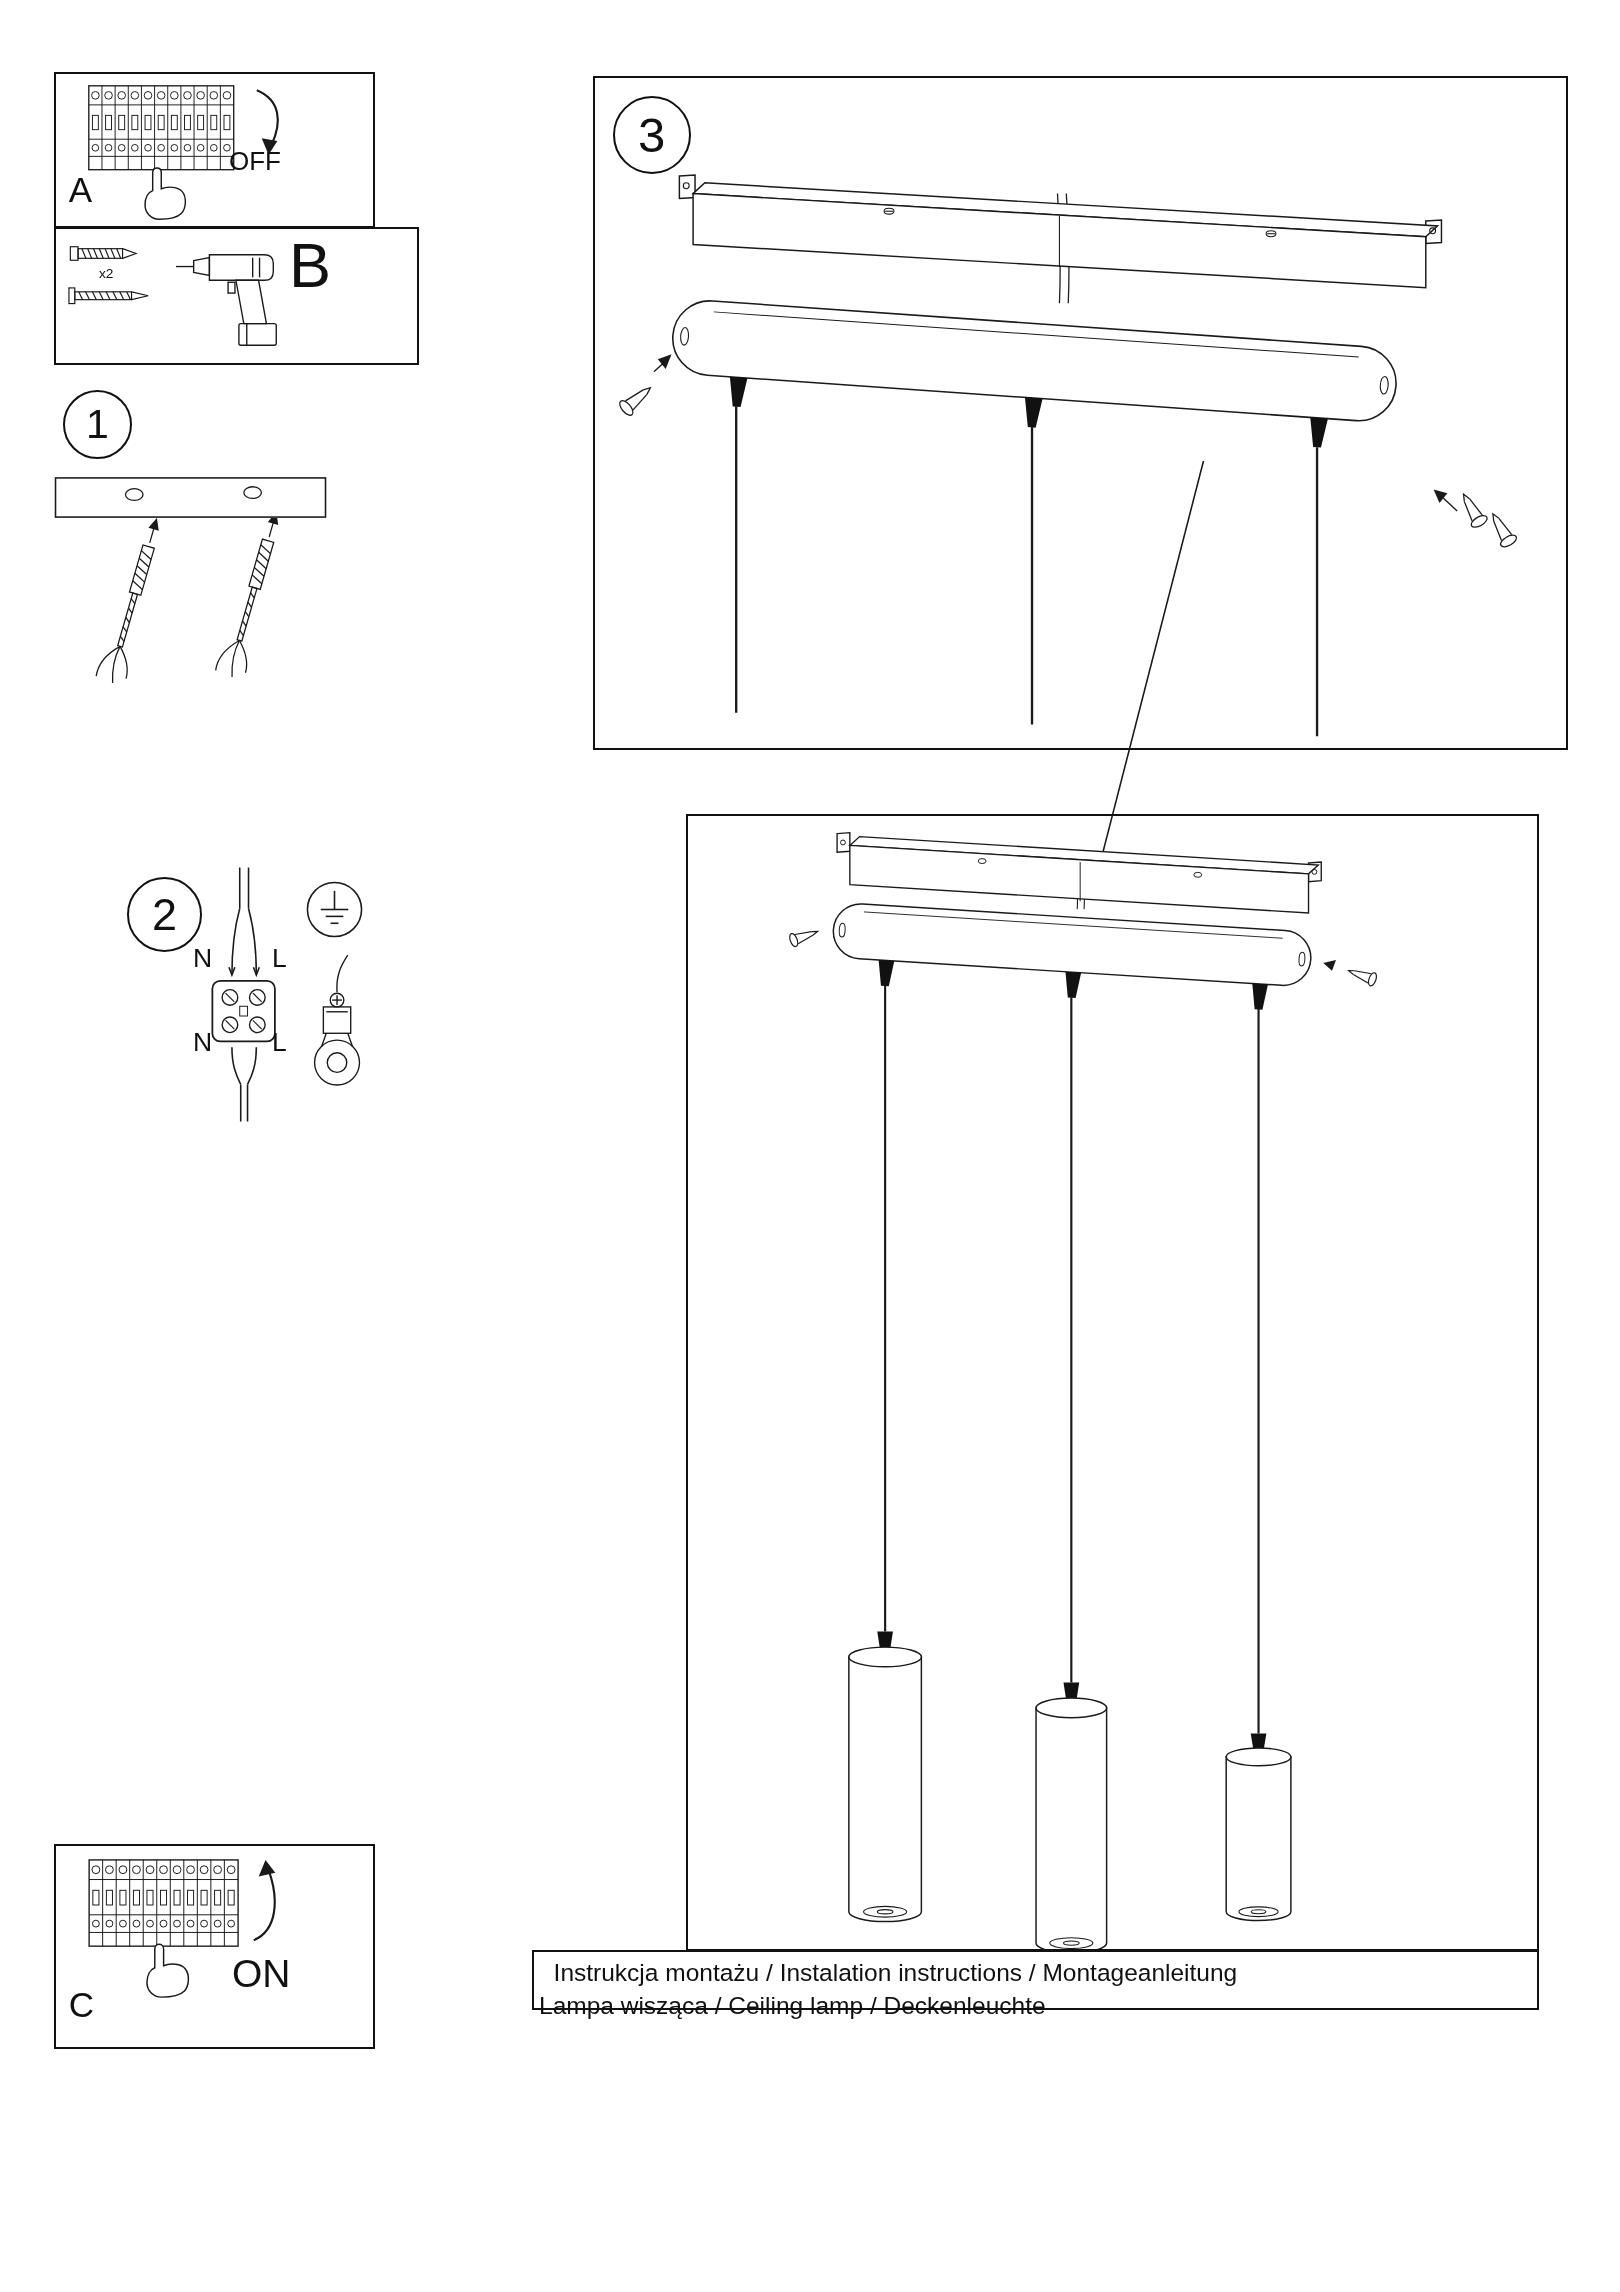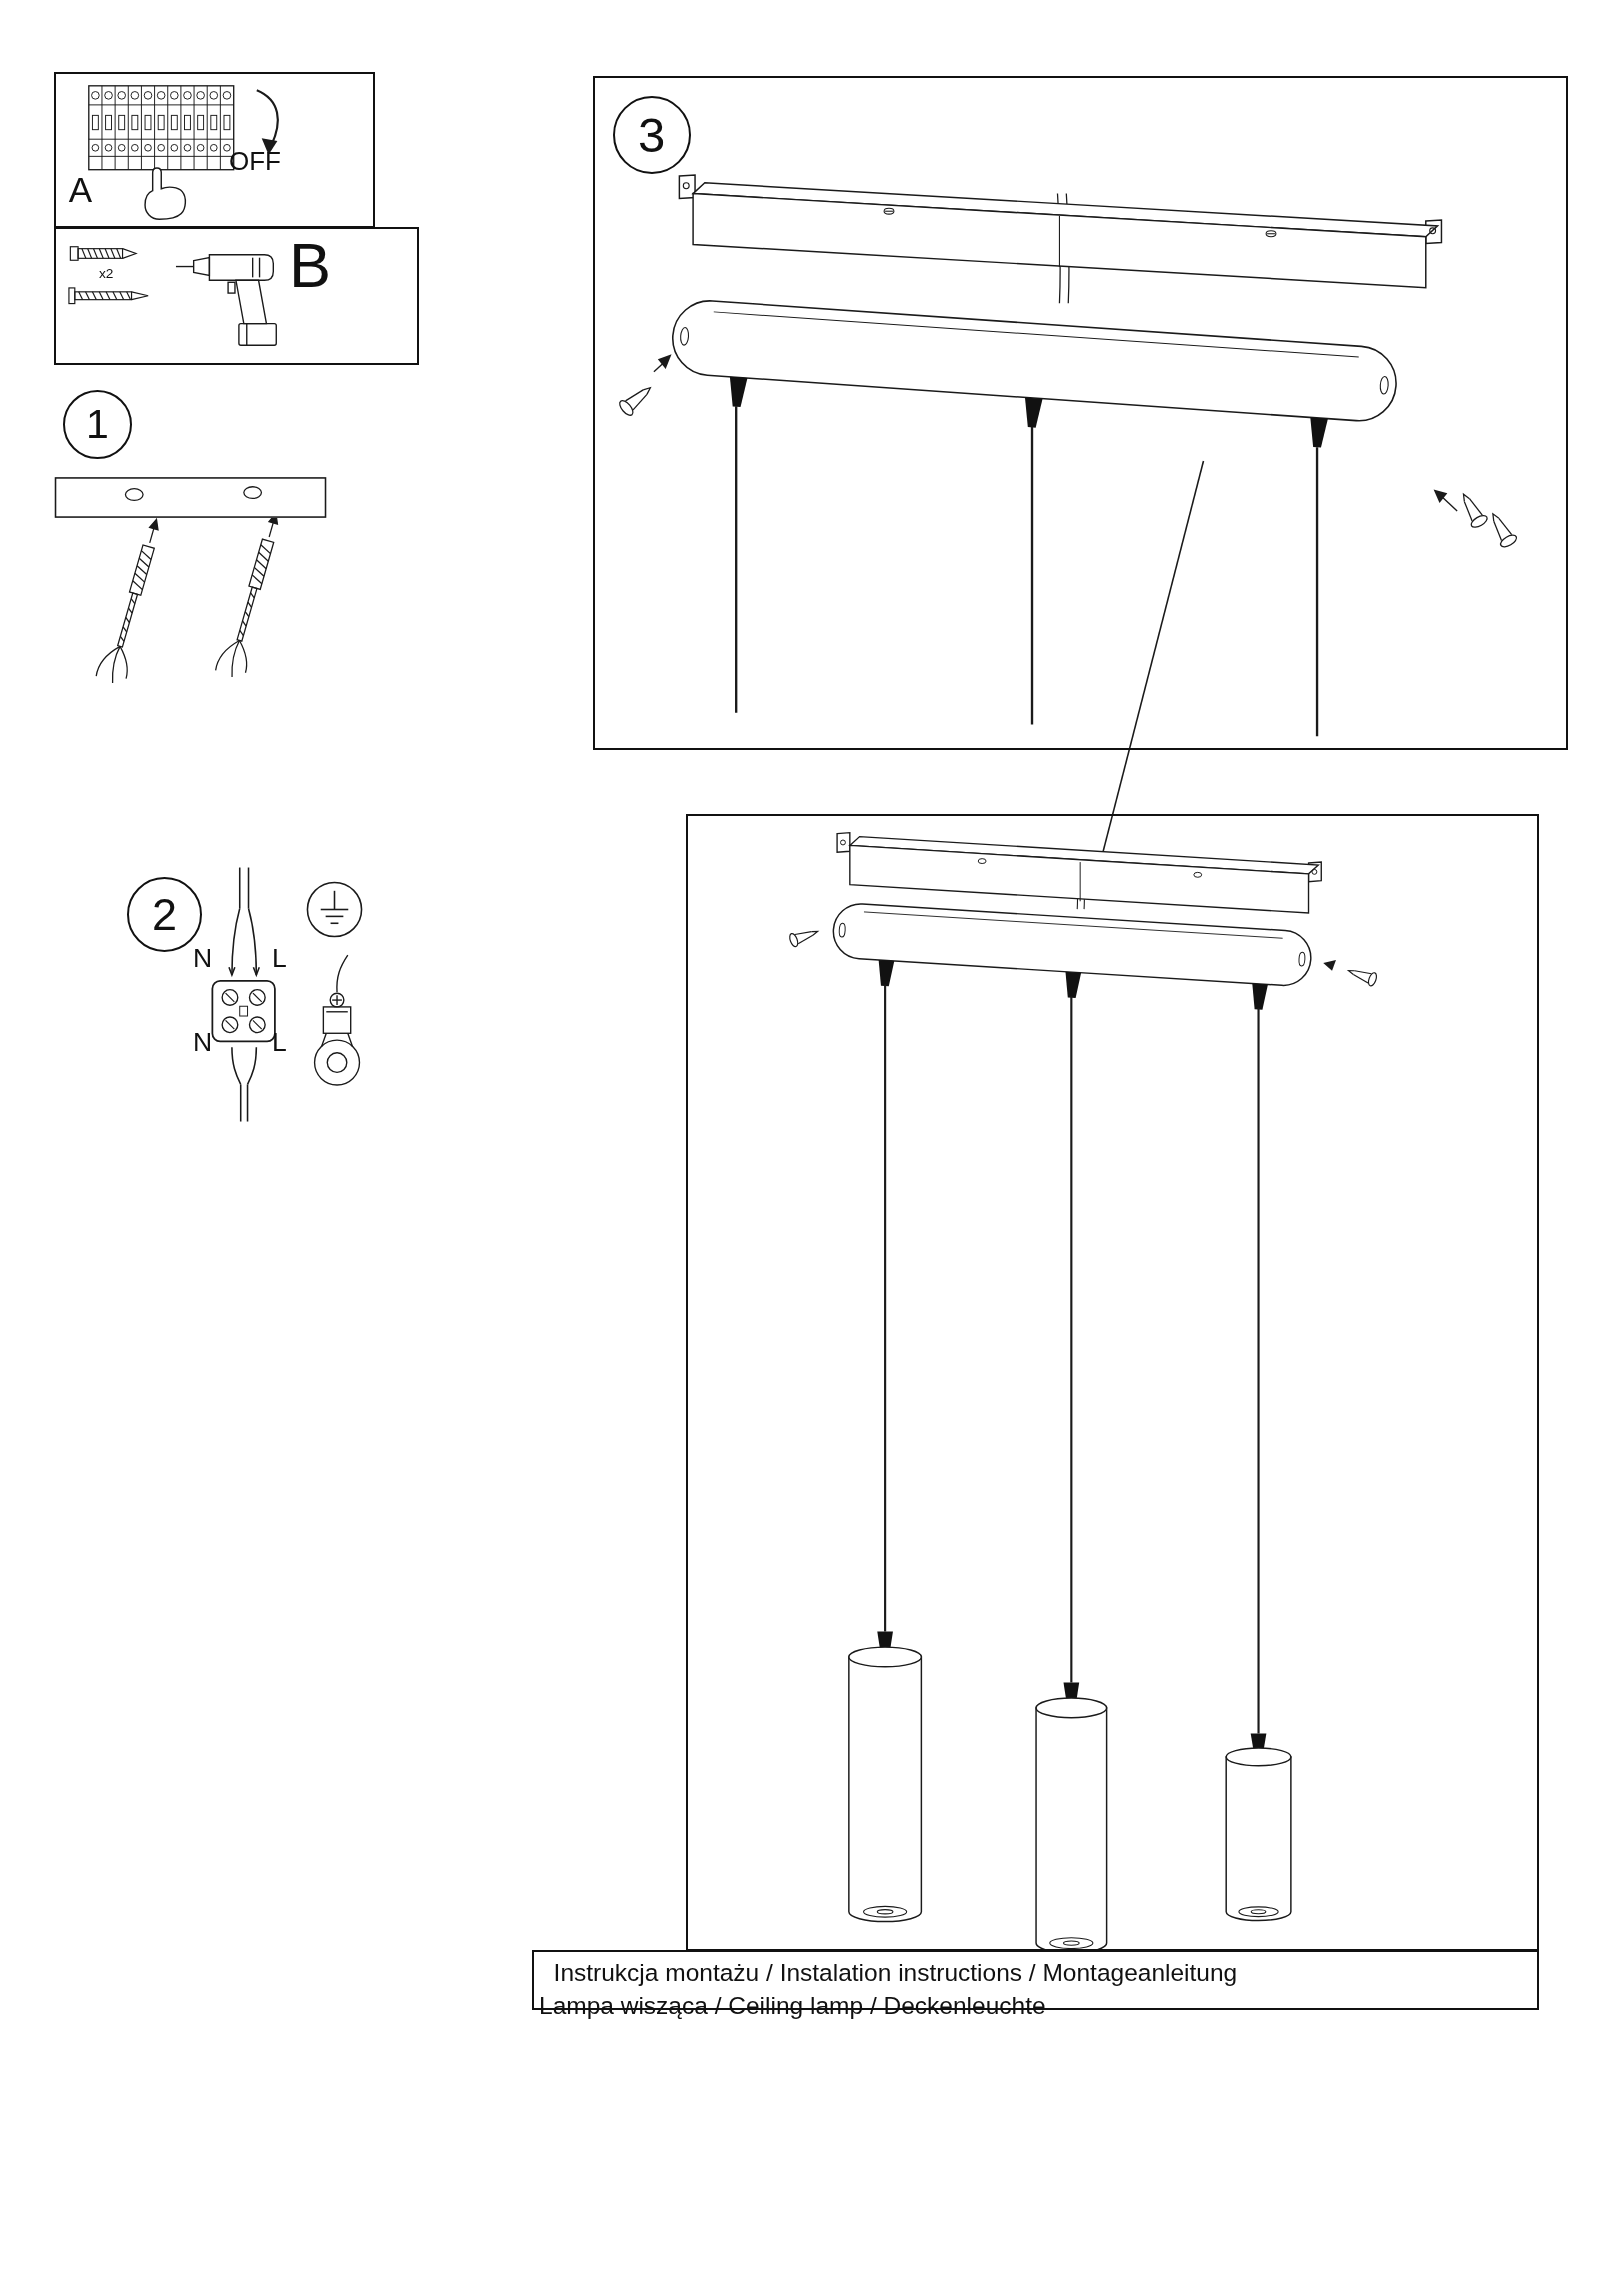--- a/index.html
+++ b/index.html
@@ -369,20 +369,31 @@
       <ellipse cx="391" cy="1150" rx="8" ry="2.2" fill="none" stroke="#1a1a1a" stroke-width="1.1"></ellipse>
 
       <path d="M574,936 h16 l-4,24 h-8 Z" fill="#111"></path>
       <path d="M549,960 L549,1118 A33,9 0 0 0 615,1118 L615,960 Z" fill="#fff" stroke="#1a1a1a" stroke-width="1.5"></path>
       <ellipse cx="582" cy="960" rx="33" ry="9" fill="#fff" stroke="#1a1a1a" stroke-width="1.5"></ellipse>
       <ellipse cx="582" cy="1118" rx="20" ry="5" fill="none" stroke="#1a1a1a" stroke-width="1.1"></ellipse>
       <ellipse cx="582" cy="1118" rx="7.5" ry="2" fill="none" stroke="#1a1a1a" stroke-width="1.1"></ellipse>
     </svg>
   </div>
 
+  <div class="box" style="left:54px;top:1844px;width:321px;height:205px">
+    <svg class="abs" style="left:27.4px;top:9.8px" width="172" height="147" viewBox="0 0 175 150">
+      <use href="#breaker-sym" width="175" height="150"></use>
+    </svg>
+    <svg class="abs" style="left:186px;top:11.8px" width="49" height="88" viewBox="0 0 50 90">
+      <path d="M12,84 C36,74 38,42 27,12" fill="none" stroke="#1a1a1a" stroke-width="2.2"></path>
+      <polygon points="24,2 17,19 34,15" fill="#1a1a1a"></polygon>
+    </svg>
+    <span class="lbl" style="left:176px;top:106px;font-size:39px">ON</span>
+    <span class="lbl" style="left:12.7px;top:139px;font-size:35px">C</span>
+  </div>
 
   <div class="box" style="left:532px;top:1950px;width:1007px;height:60px">
     <span class="lbl" style="left:19.6px;top:6.9px;font-size:24.5px">Instrukcja montażu / Instalation instructions / Montageanleitung</span>
     <span class="lbl" style="left:5px;top:40px;font-size:24.5px">Lampa wisząca / Ceiling lamp / Deckenleuchte</span>
   </div>
 
 </div>
 
 
 </body></html>

